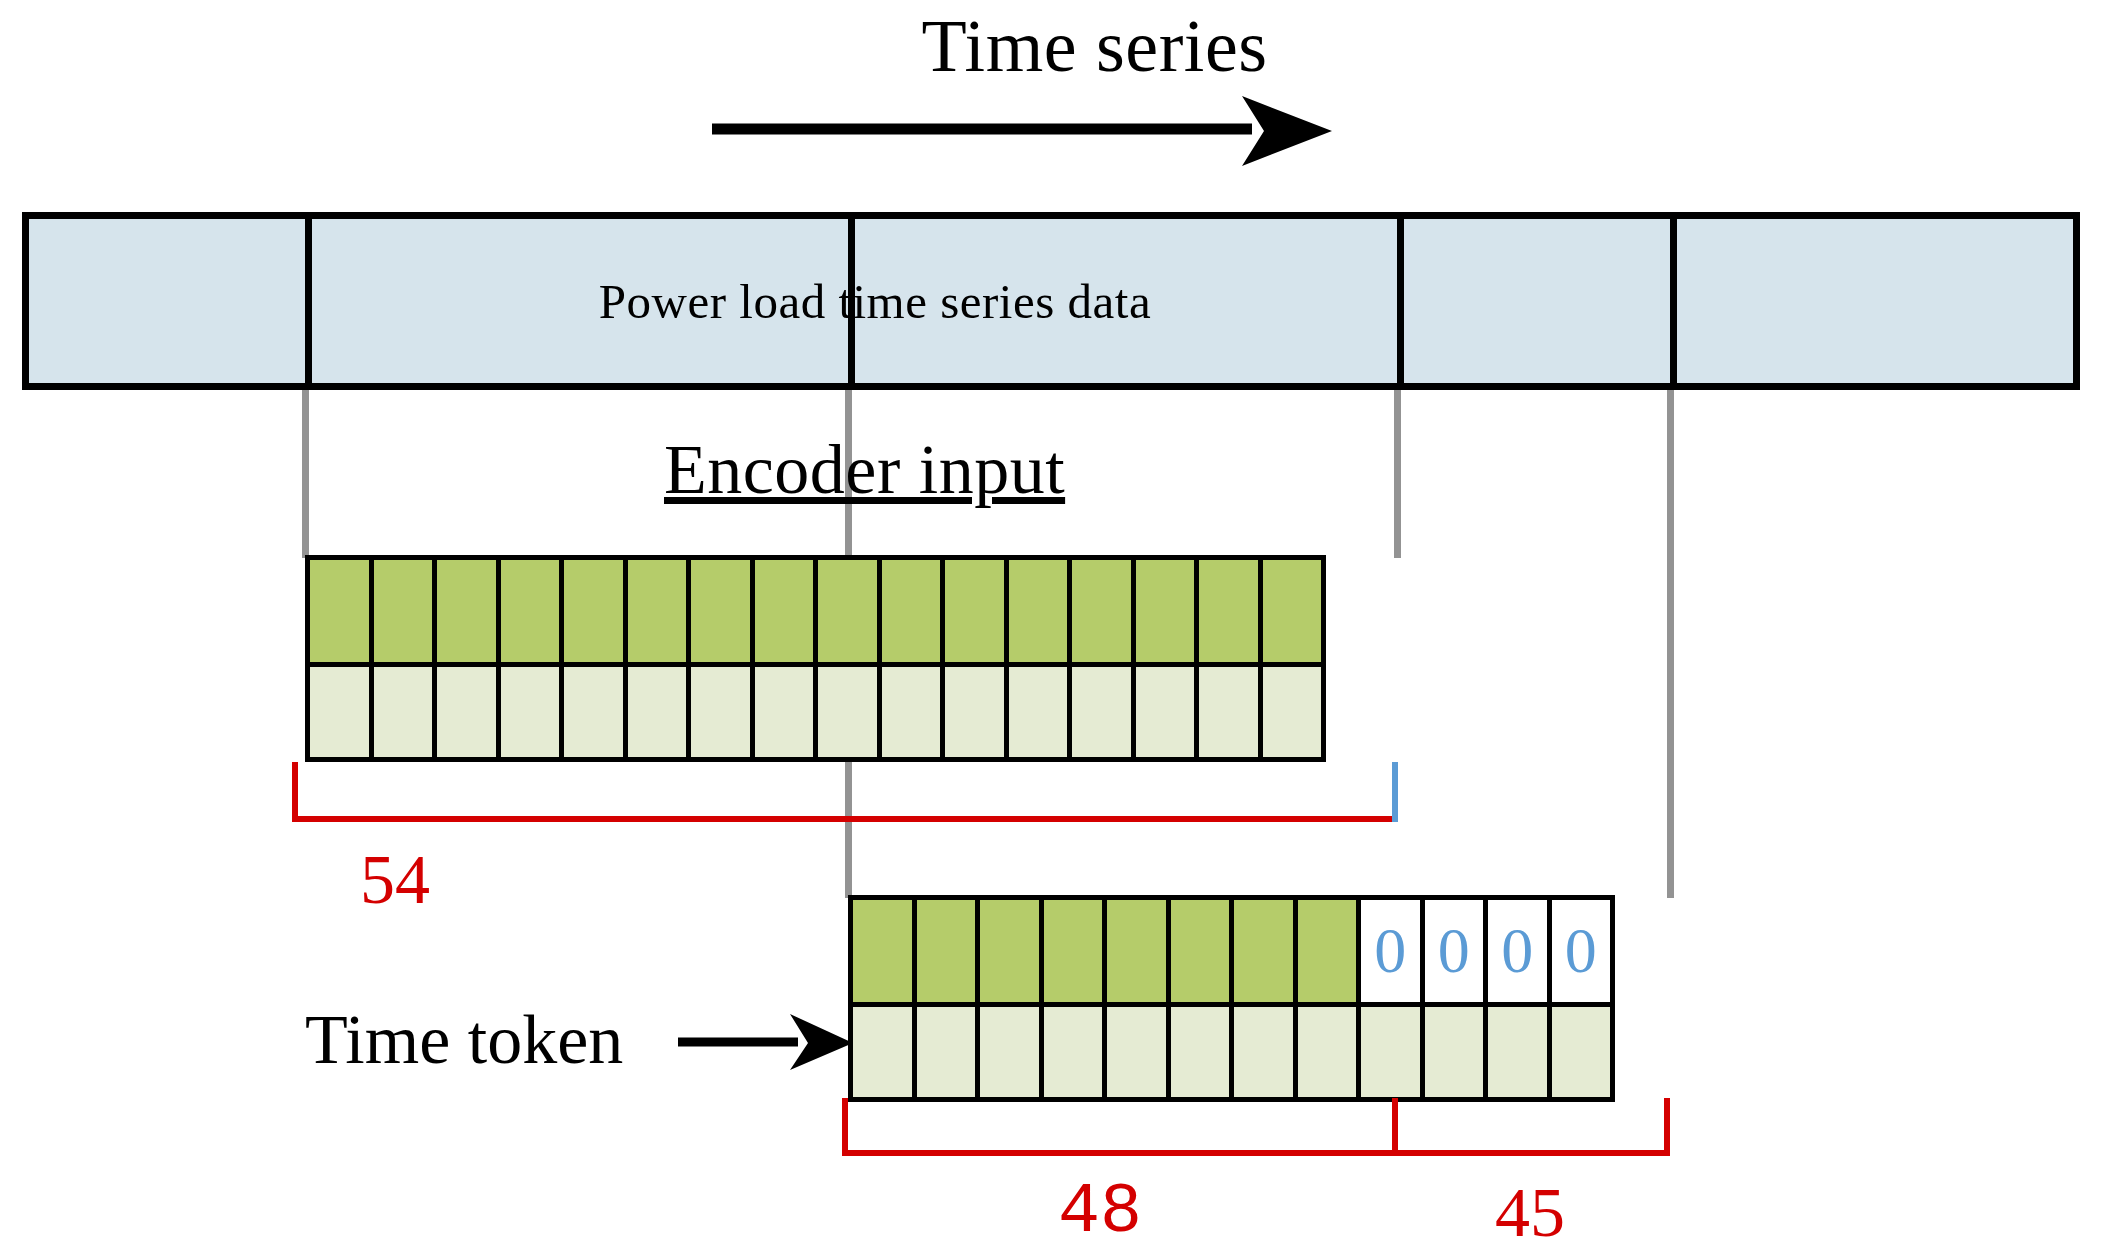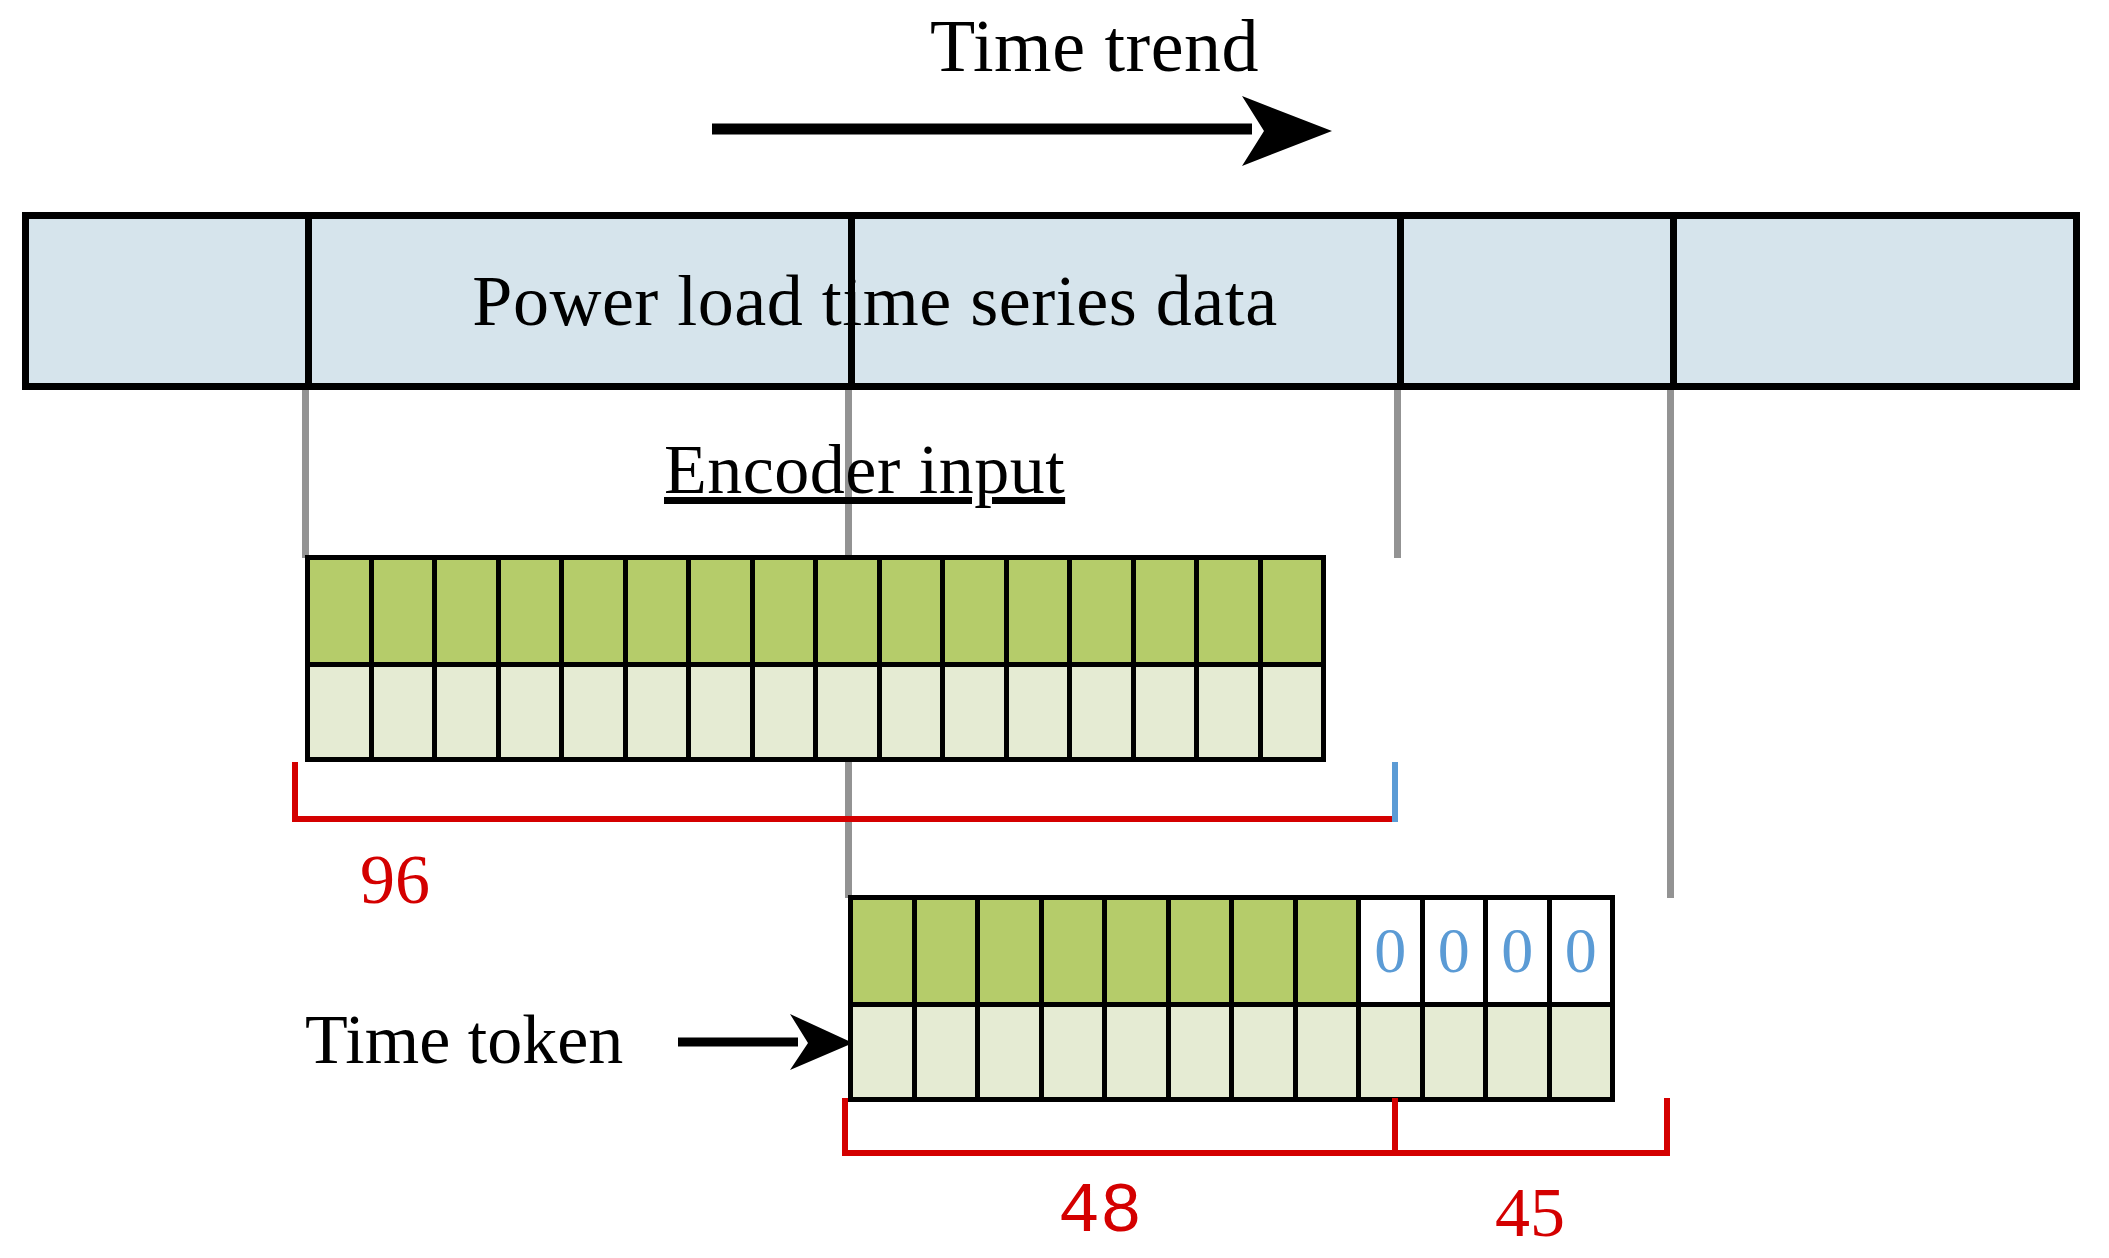--- a/index.html
+++ b/index.html
@@ -22,21 +22,21 @@
   #series-bar {
     left:22px; top:212px; width:2058px; height:178px;
     background:#d6e4ec; border:7px solid #000; box-sizing:border-box;
   }
   #series-bar .divider {
     position:absolute; top:0; bottom:0; width:7px; background:#000;
   }
   #series-bar-label {
     left:22px; top:212px; width:1706px; height:178px;
     display:flex; align-items:center; justify-content:center;
-    font-size:72px; letter-spacing:0.5px; pointer-events:none;
+    font-size:49px; letter-spacing:0.5px; pointer-events:none;
   }
 
   
   .connector { width:7px; background:#939393; }
 
   
   .section-caption { font-size:70px; letter-spacing:0.5px; white-space:nowrap; }
   #encoder-input-label { left:664px; top:430px;text-decoration:underline; }
   #decoder-input-label { left:1038px; top:970px; }
 
@@ -78,21 +78,21 @@
   #label-24 { left:1430px; top:1178px; width:200px; }
 
   
   #start-token-label { left:305px; top:1000px; font-size:70px; white-space:nowrap; }
   #start-token-arrow { left:678px; top:1012px; width:175px; height:60px; }
 </style>
 </head>
 <body>
 
 <div class="abs" id="time-trend-label">
-  <span>Time trend</span>
+  <span>Time series</span>
 </div>
 
 <svg class="abs" id="time-trend-arrow" viewBox="0 0 620 70">
   <line x1="0" y1="33" x2="540" y2="33" stroke="#000" stroke-width="11"></line>
   <polygon points="530,0 620,35 530,70 552,35" fill="#000"></polygon>
 </svg>
 
 <div class="abs connector" style="left:302px; top:386px; height:172px;"></div>
 <div class="abs connector" style="left:845px; top:386px; height:512px;"></div>
 <div class="abs connector" style="left:1394px; top:386px; height:172px;"></div>
@@ -143,21 +143,21 @@
       <div class="token-cell cell-pale" style="width: 68.5px;"></div>
       <div class="token-cell cell-pale" style="width: 68.5px;"></div>
       <div class="token-cell cell-pale" style="width: 68.5px;"></div>
       <div class="token-cell cell-pale" style="width: 68.5px;"></div>
       <div class="token-cell cell-pale" style="width: 68.5px;"></div>
     </div>
 </div>
 
 <div class="abs bracket no-right" id="bracket-96"></div>
 <div class="abs bracket-blue-cap" id="bracket-96-bluecap"></div>
-<div class="abs bracket-label" id="label-96">96</div>
+<div class="abs bracket-label" id="label-96">54</div>
 
 <div class="abs section-caption" id="decoder-input-label">Decoder input</div>
 <div class="abs token-grid" id="decoder-grid">
   <div class="token-row row-top">
       <div class="token-cell cell-green" style="width: 68.5px;"></div>
       <div class="token-cell cell-green" style="width: 68.5px;"></div>
       <div class="token-cell cell-green" style="width: 68.5px;"></div>
       <div class="token-cell cell-green" style="width: 68.5px;"></div>
       <div class="token-cell cell-green" style="width: 68.5px;"></div>
       <div class="token-cell cell-green" style="width: 68.5px;"></div>

